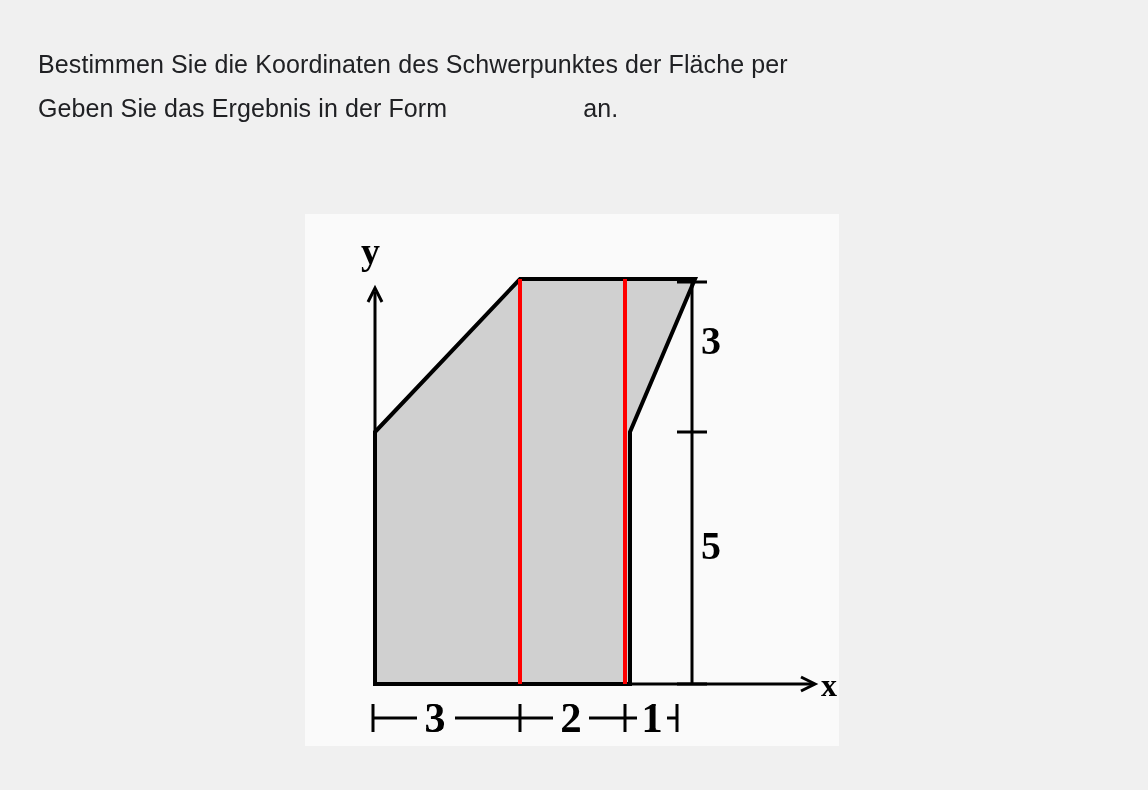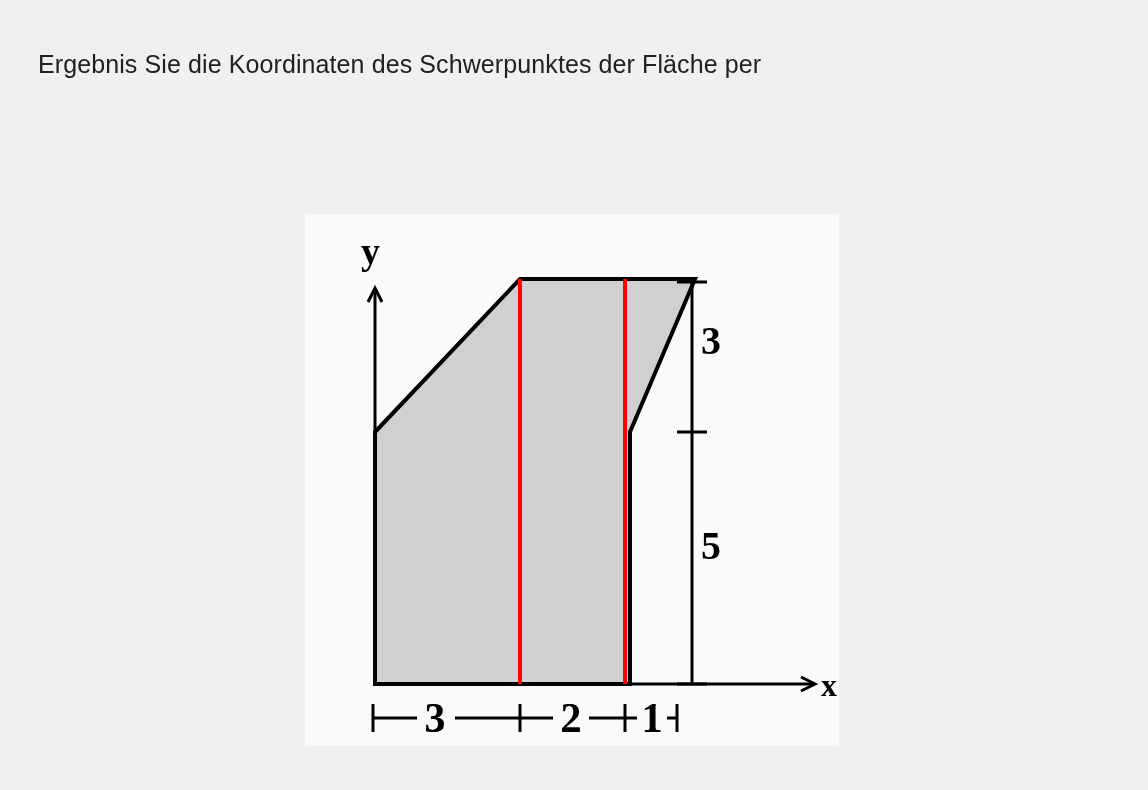--- a/index.html
+++ b/index.html
@@ -53,21 +53,26 @@
   .figure-wrap svg {
     display: block;
   }
 </style>
 </head>
 <body>
 
 <div class="page">
 
   <div class="prompt">
-    <span class="prompt-line">Ergebnis Sie die Koordinaten des Schwerpunktes der Fläche per</span>
+    <span class="prompt-line">Bestimmen Sie die Koordinaten des Schwerpunktes der Fläche per</span>
+    <span class="prompt-line form-line">
+      <span>Geben Sie das Ergebnis in der Form</span>
+      <span class="form-gap"></span>
+      <span>an.</span>
+    </span>
   </div>
 
   <div class="figure-wrap">
     <svg width="534" height="532" viewBox="0 0 534 532" xmlns="http://www.w3.org/2000/svg">
 
       <g>
         <line x1="70" y1="78" x2="70" y2="470" stroke="#000000" stroke-width="3"></line>
         <polyline points="63,88 70,74 77,88" fill="none" stroke="#000000" stroke-width="3"></polyline>
       </g>
 

